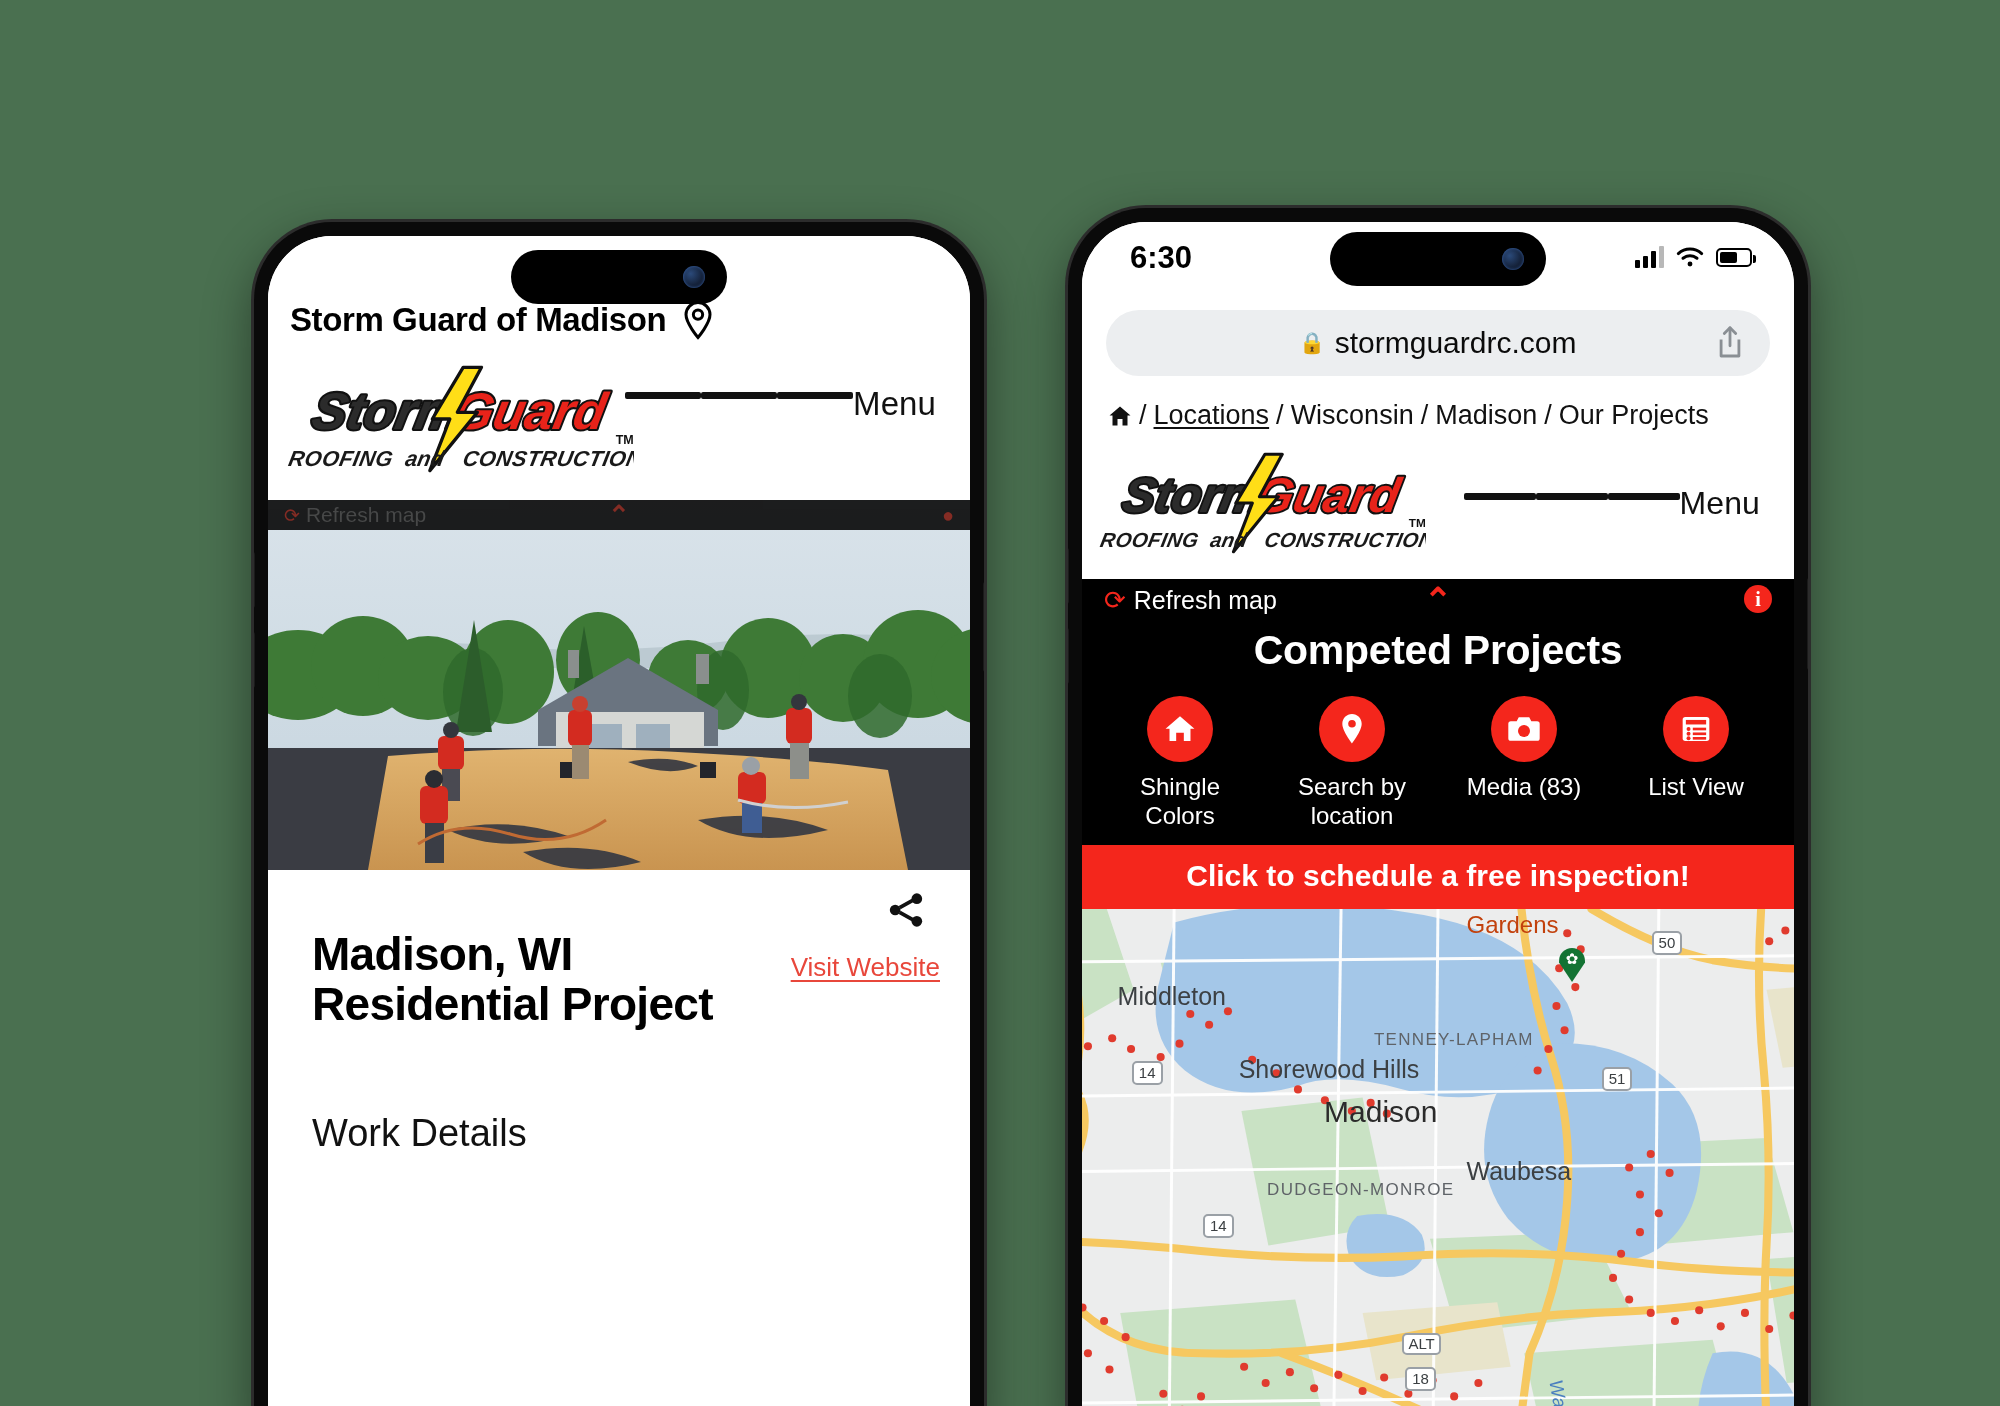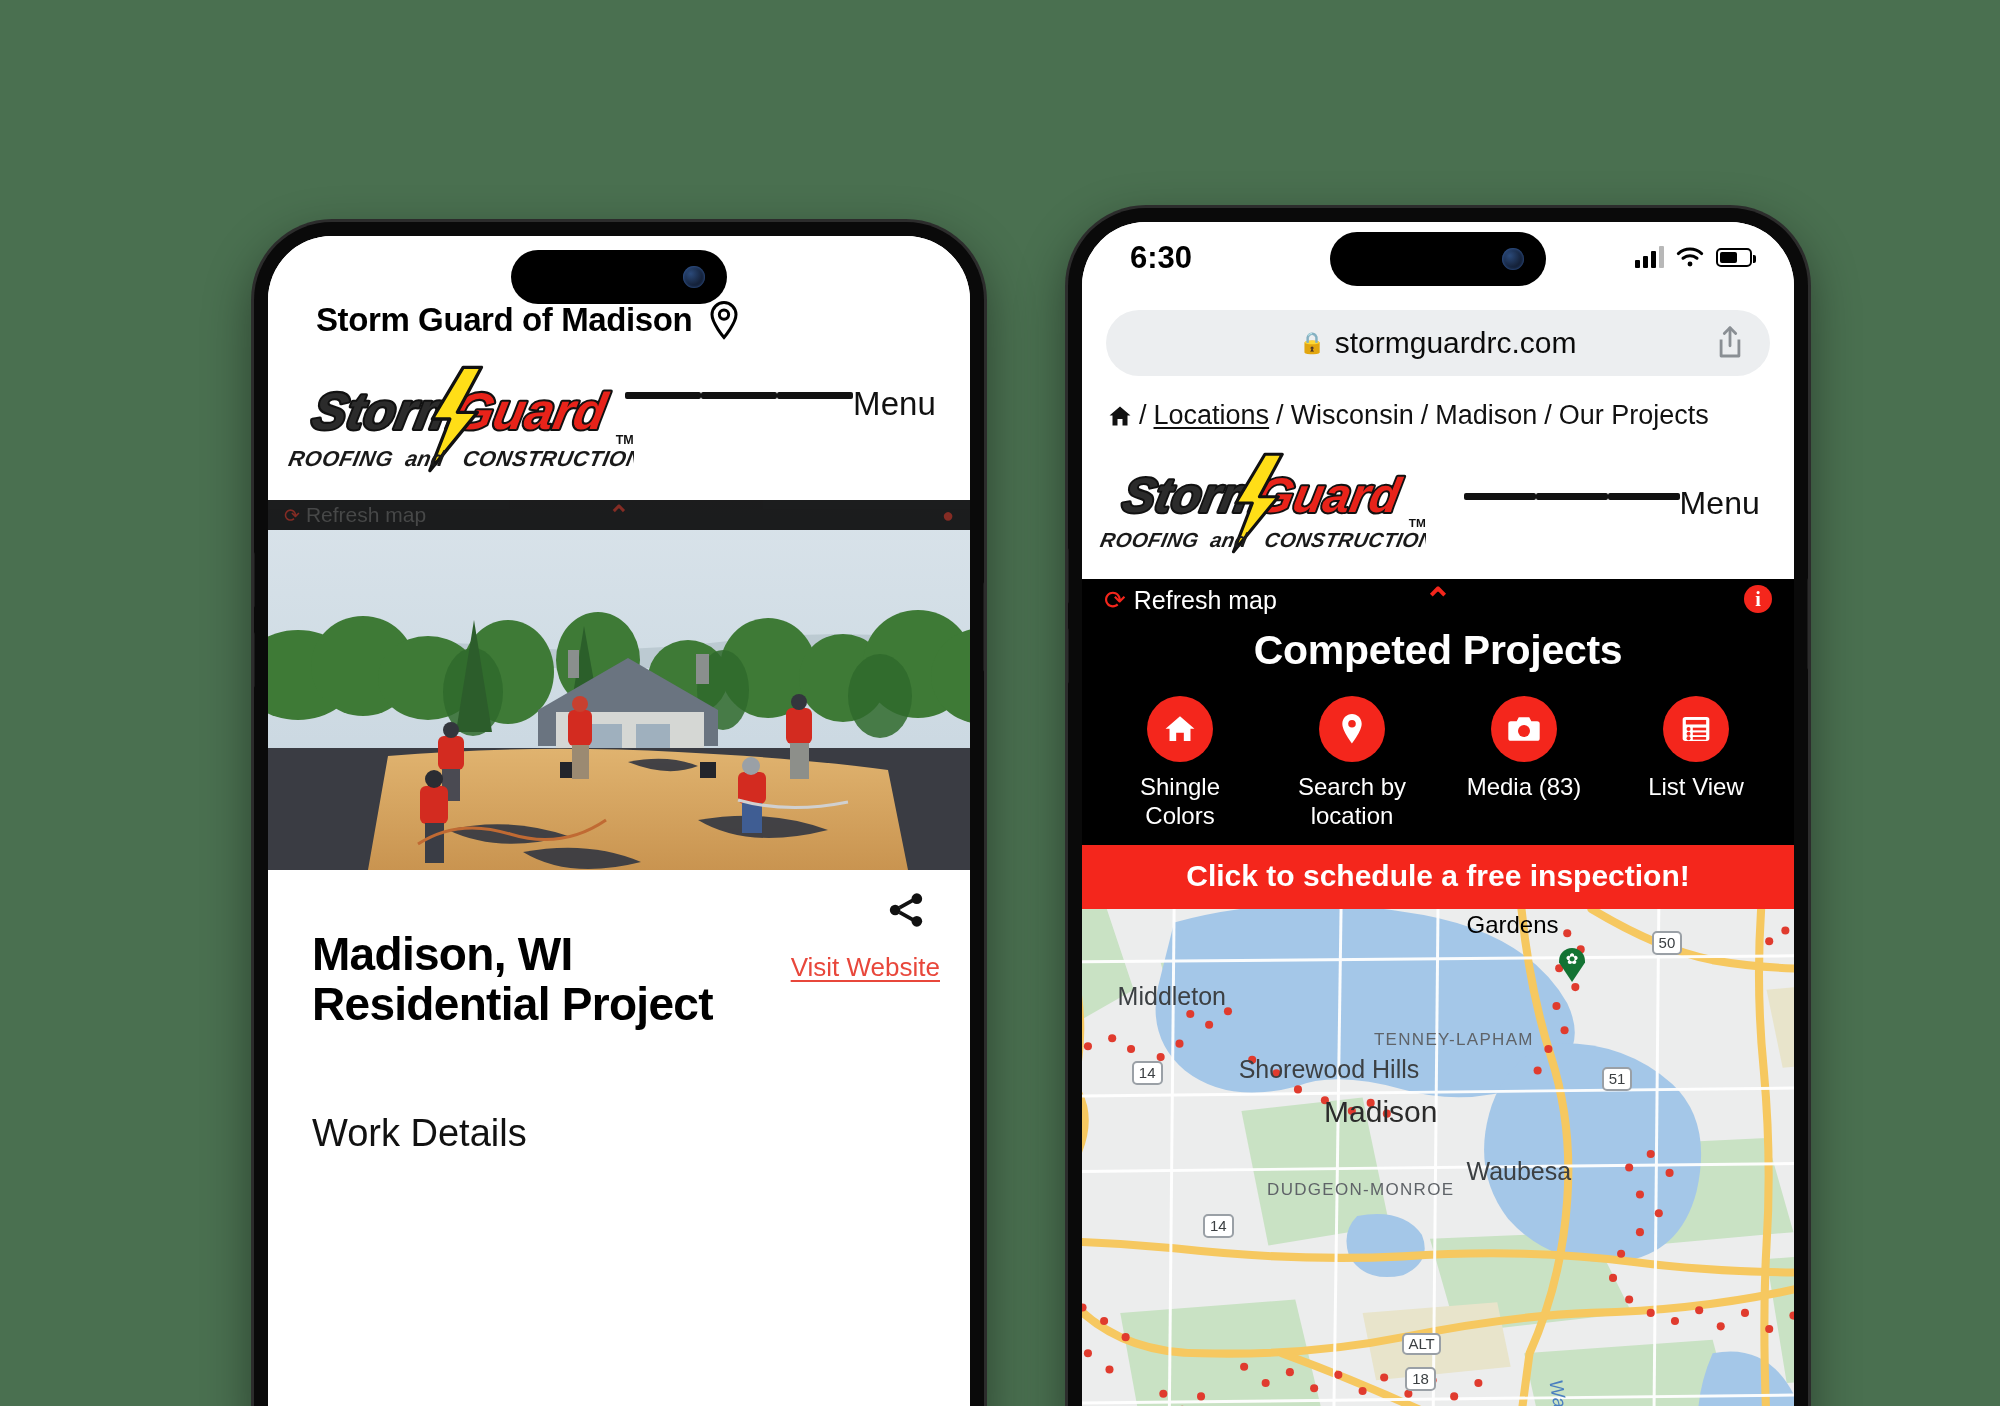--- a/index.html
+++ b/index.html
@@ -54,21 +54,21 @@
 
   
   .logo-wrap { position: relative; display: block; }
   .hamburger { display: flex; align-items: center; }
   .hamburger .bar { background: #111; border-radius: 2px; }
   .menu-label { font-weight: 400; color: #111; letter-spacing: .1px; }
 
   
   #left-content { position: absolute; inset: 0; background: #fff; }
   .l-header-title {
-    position: absolute; left: 48px; top: 64px;
+    position: absolute; left: 22px; top: 64px;
     display: flex; align-items: center; gap: 14px;
   }
   .l-header-title .t {
     font-size: 33px; font-weight: 700; color: #000; letter-spacing: -.4px;
     white-space: nowrap;
   }
   .pin-outline { width: 36px; height: 40px; }
 
   .l-logo { position: absolute; left: 16px; top: 128px; width: 350px; }
   .l-menu { position: absolute; right: 34px; top: 146px; }
@@ -193,21 +193,21 @@
   .r-cta {
     background: #f4261c; color: #fff; text-align: center;
     font-size: 30px; font-weight: 700; padding: 14px 0 16px; flex: 0 0 auto;
   }
 
   .r-map { position: relative; flex: 1 1 auto; overflow: hidden; background: #e9eadf; }
   .map-label { position: absolute; white-space: nowrap; font-family: "Liberation Sans", sans-serif; }
   .ml-city  { font-size: 25px; color: #3c4043; }
   .ml-big   { font-size: 30px; color: #2b2b2b; font-weight: 400; }
   .ml-nbhd  { font-size: 17px; color: #5f6368; letter-spacing: 1.3px; }
-  .ml-park  { font-size: 24px; color: #000000; }
+  .ml-park  { font-size: 24px; color: #c2410c; }
   .ml-water { font-size: 19px; color: #4a7fbf; font-style: italic; }
   .shield {
     position: absolute; background: #fff; border: 2px solid #9aa0a6;
     border-radius: 5px; font-size: 15px; color: #3c4043; text-align: center;
     padding: 1px 5px 2px; font-weight: 500;
   }
   .shield.alt { font-size: 15px; padding: 0 4px 1px; }
   .mk-park {
     position: absolute; width: 26px; height: 34px;
     background: #137333;

